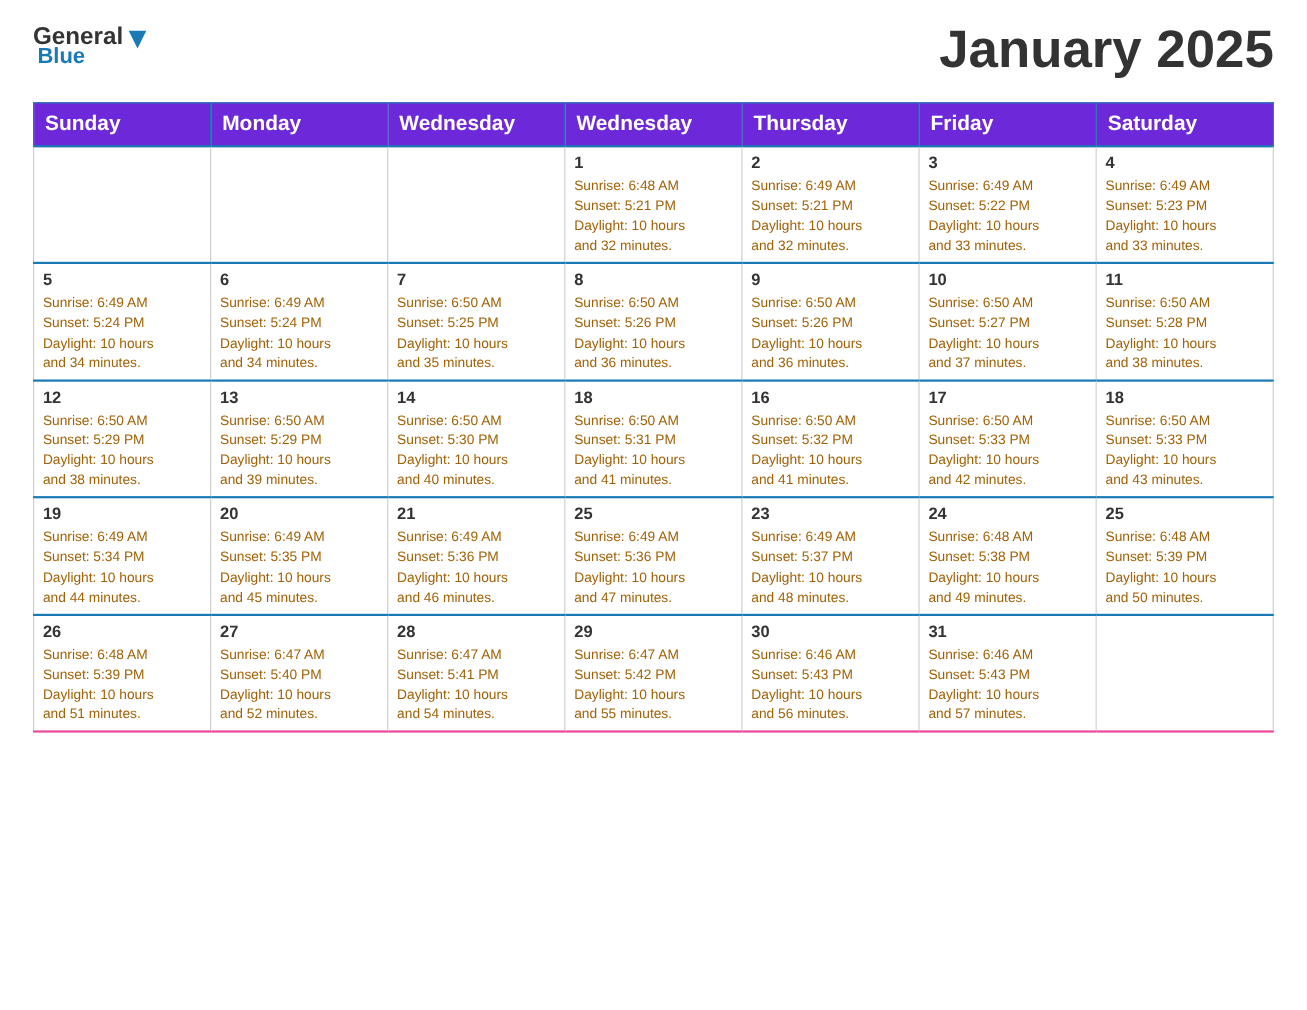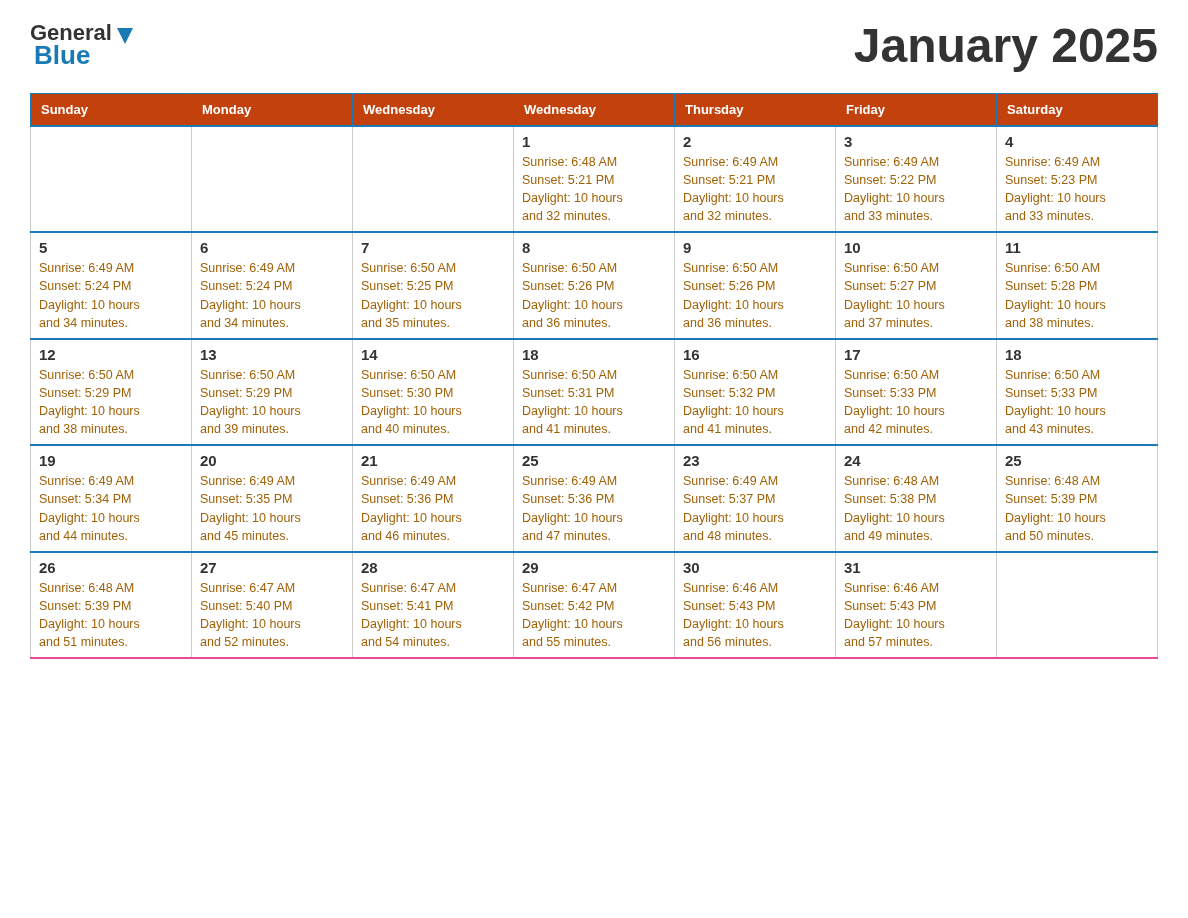--- a/index.html
+++ b/index.html
@@ -16,21 +16,21 @@
       justify-content: space-between;
       align-items: flex-start;
       margin-bottom: 20px;
     }
     .logo-text-general {
       font-size: 22px;
       font-weight: bold;
       color: #333;
     }
     .logo-text-blue {
-      font-size: 26px;
+      font-size: 20px;
       font-weight: bold;
       color: #1a7ab5;
       text-align: right;
     }
     .logo-wrapper {
       display: flex;
       flex-direction: column;
       align-items: flex-start;
     }
     .logo-top-row {
@@ -50,23 +50,23 @@
     .title-block h2 {
       font-size: 22px;
       font-weight: normal;
       color: #333;
     }
     .calendar {
       width: 100%;
       border-collapse: collapse;
     }
     .calendar thead tr th {
-      background-color: #c2410c;
+      background-color: #6d28d9;
       color: #fff;
-      font-size: 13px;
+      font-size: 19px;
       font-weight: bold;
       padding: 8px 10px;
       text-align: left;
       border: 1px solid #1a7ab5;
     }
     .calendar tbody tr td {
       vertical-align: top;
       border: 1px solid #ccc;
       padding: 6px 8px;
       width: calc(100% / 7);

